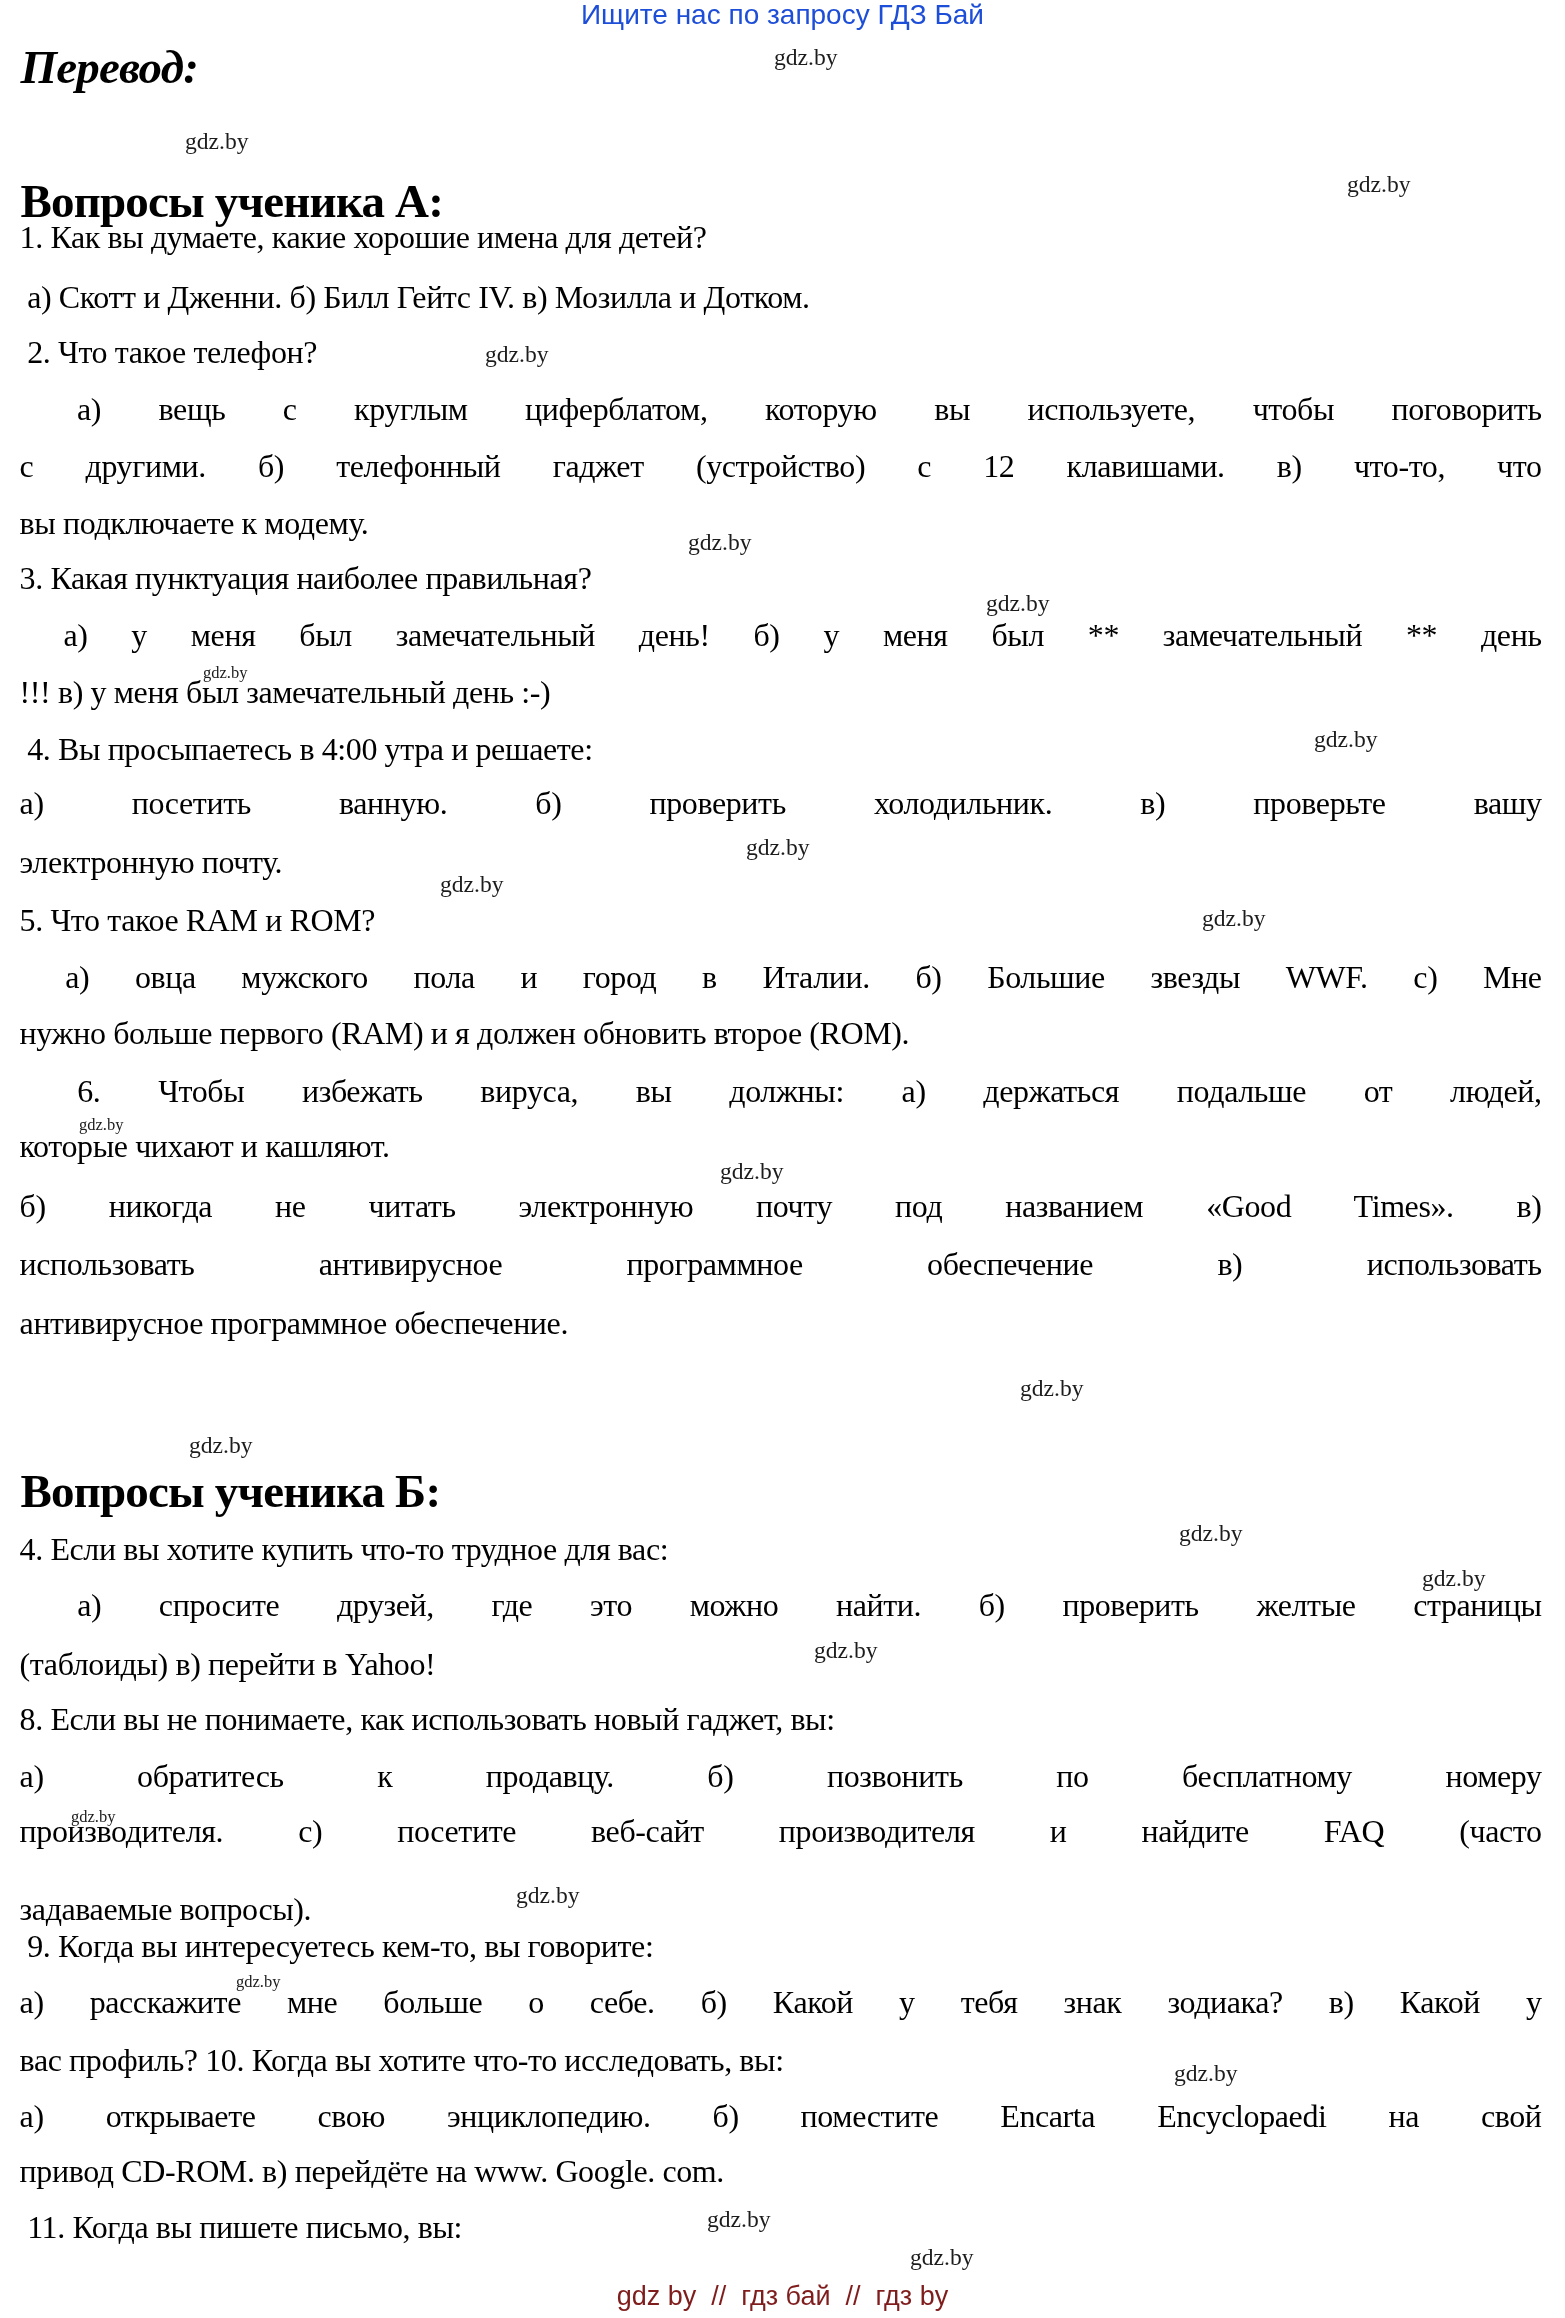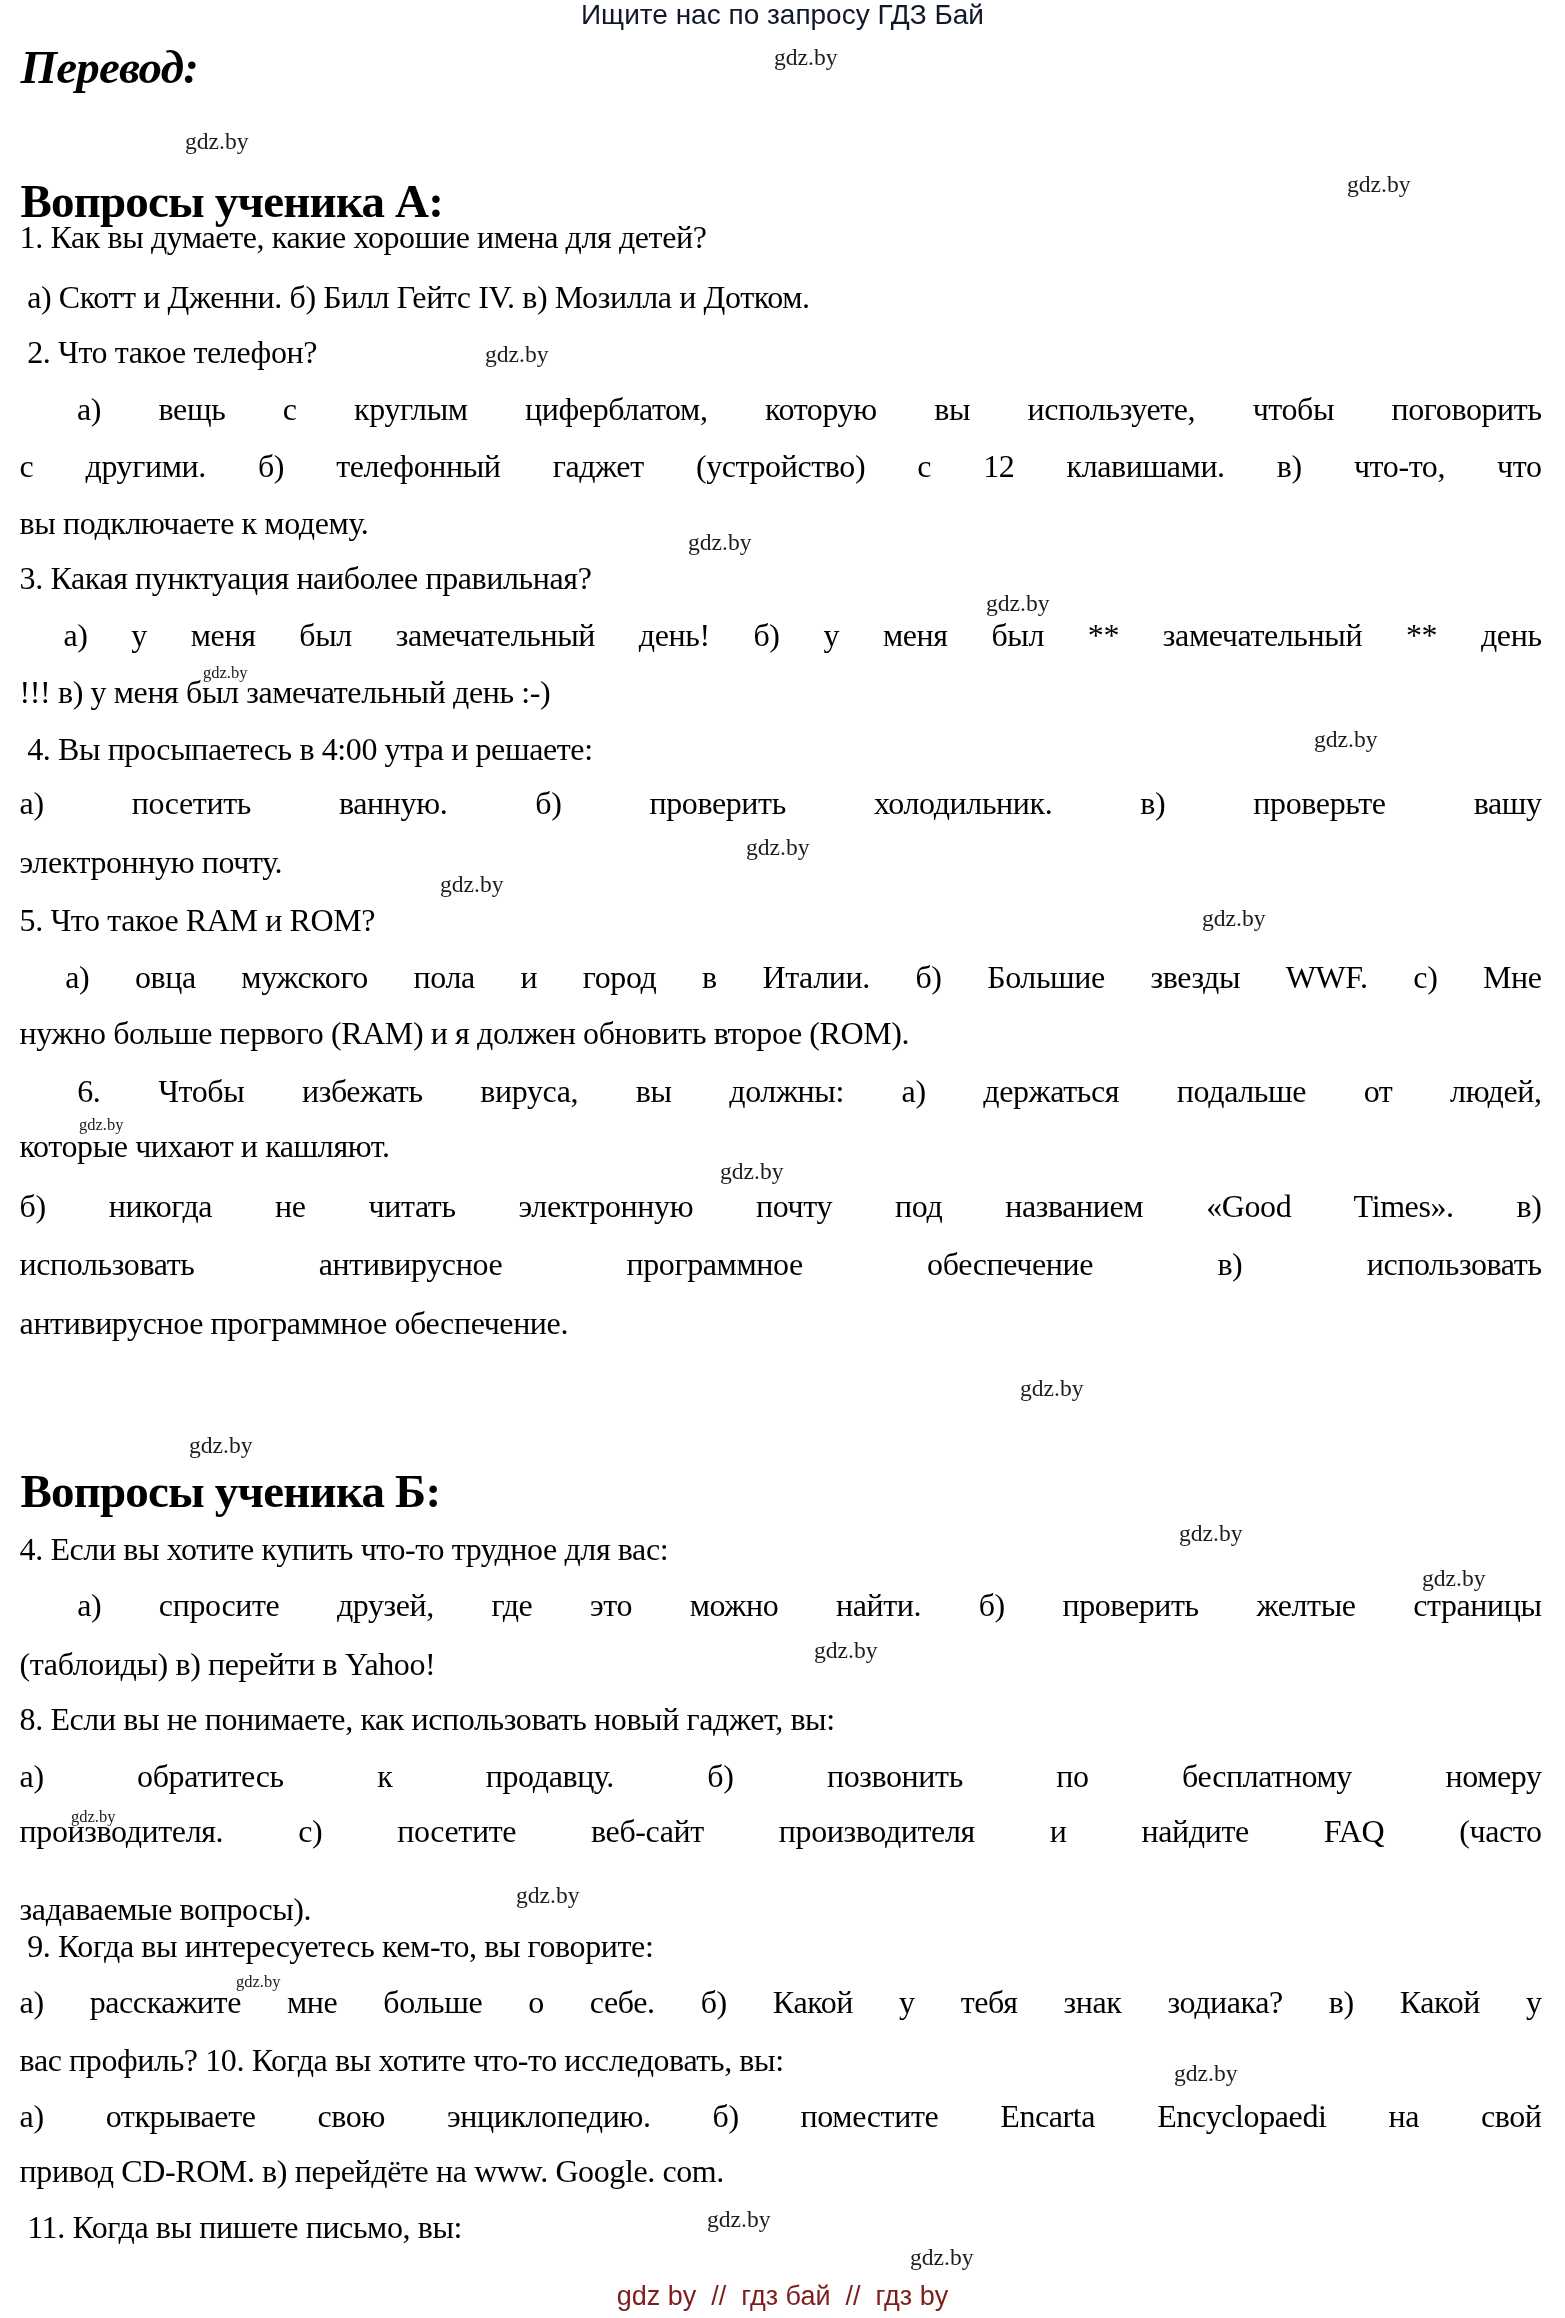--- a/index.html
+++ b/index.html
@@ -28,21 +28,21 @@
   .wm.sm{font-size:16.5px;}
   .footer{
     position:absolute;top:2283px;left:0;width:100%;text-align:center;
     font-family:"Liberation Sans","DejaVu Sans",sans-serif;
     font-size:27px;line-height:1;white-space:pre;
   }
 </style>
 </head>
 <body>
 
-<div class="banner" style="color: #0f172a;">Ищите нас по запросу ГДЗ Бай</div>
+<div class="banner" style="color: #1d4ed8;">Ищите нас по запросу ГДЗ Бай</div>
 
 <div class="heading" style="top: 44px; font-style: italic;">Перевод:</div>
 <div class="heading" style="top: 178px;">Вопросы ученика А:</div>
 <div class="heading" style="top: 1468px;">Вопросы ученика Б:</div>
 
 <div id="lines-container">
     <div class="line" style="top: 221px;">1. Как вы думаете, какие хорошие имена для детей?</div>
     <div class="line" style="top: 281px;"> а) Скотт и Дженни. б) Билл Гейтс IV. в) Мозилла и Дотком.</div>
     <div class="line" style="top: 336px;"> 2. Что такое телефон?</div>
     <div class="line j" style="top: 393px;"> а) вещь с круглым циферблатом, которую вы используете, чтобы поговорить</div>

